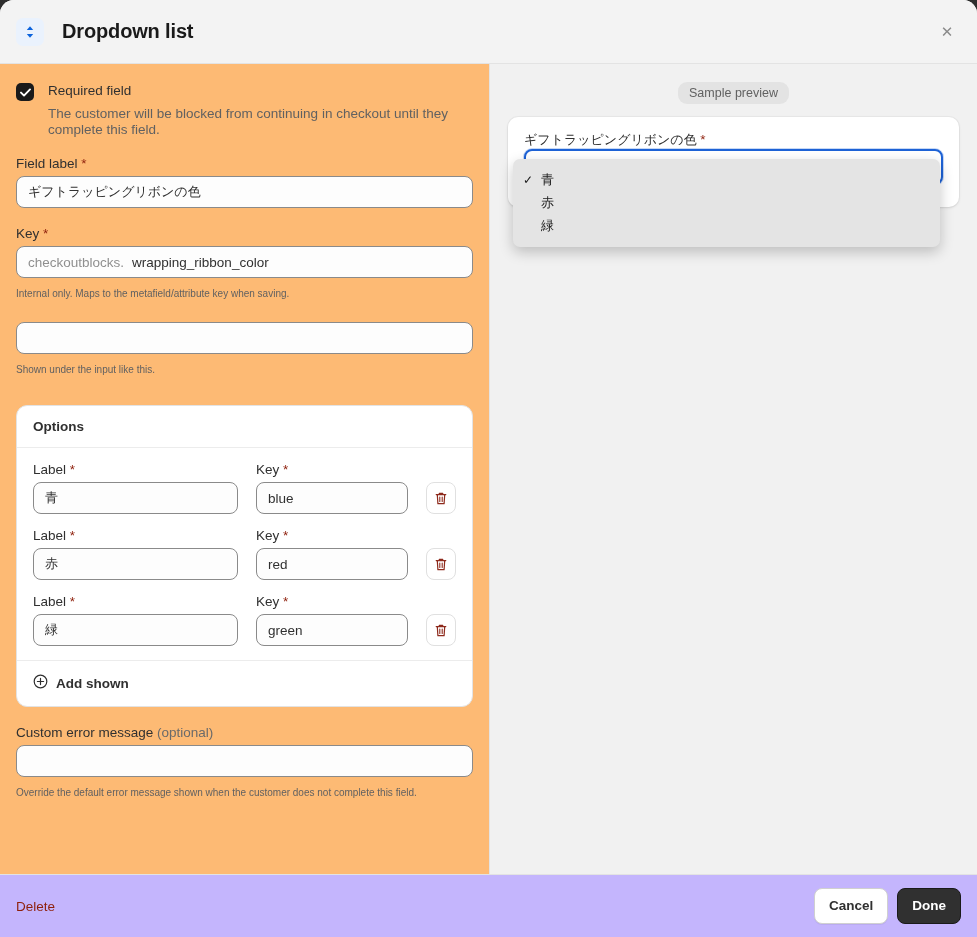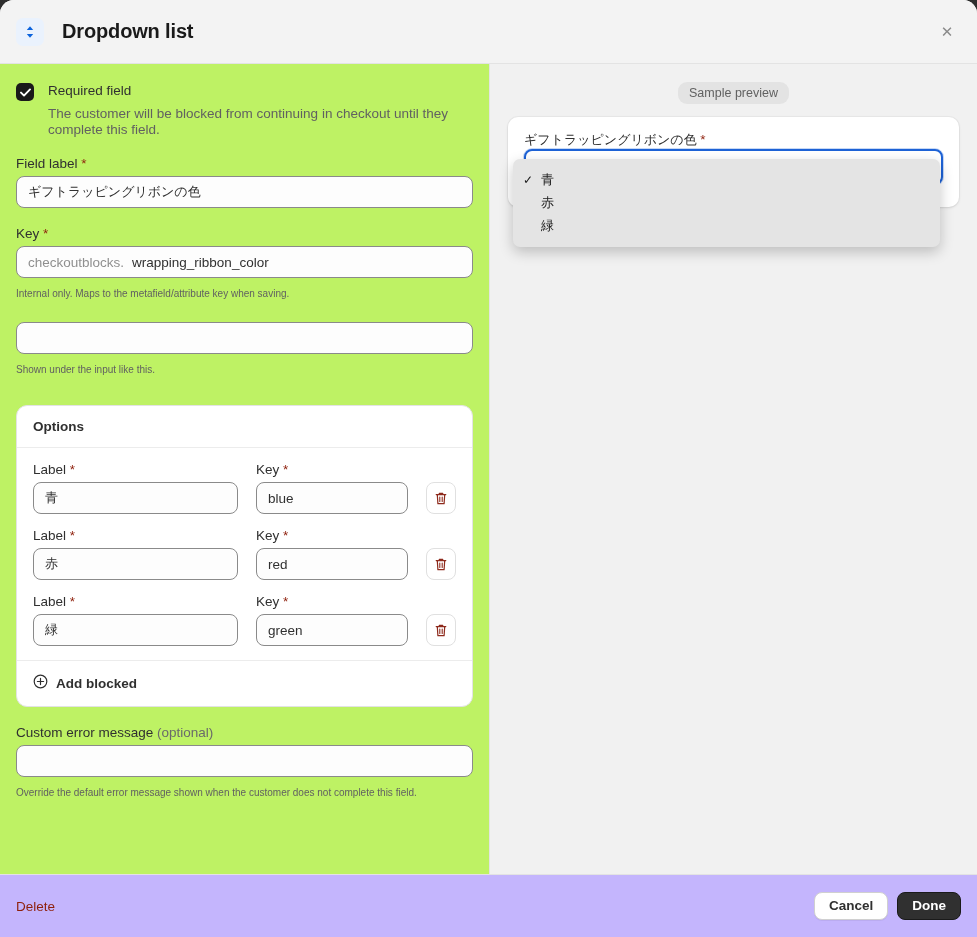--- a/index.html
+++ b/index.html
@@ -68,21 +68,21 @@
   
   .modal-body {
     flex: 1 1 auto;
     display: flex;
     min-height: 0;
     border-bottom: 1px solid #e3e3e3;
   }
   .pane-left {
     width: 490px;
     flex: 0 0 490px;
-    background: #bef264;
+    background: #fdba74;
     border-right: 1px solid #e3e3e3;
     padding: 18px 16px 20px 16px;
     overflow: hidden;
   }
   .pane-right {
     flex: 1 1 auto;
     background: #f1f1f1;
     padding: 18px 18px 0 18px;
     position: relative;
   }
@@ -288,21 +288,21 @@
     background: transparent;
     border: none;
     padding: 0;
     font-size: 13.5px;
     color: #8e1f0b;
     cursor: pointer;
     font-family: "Liberation Sans", sans-serif;
   }
   .footer-right { display: flex; gap: 9px; align-items: center; }
   .btn {
-    height: 28px;
+    height: 36px;
     border-radius: 8px;
     font-size: 13.5px;
     font-weight: 700;
     padding: 0 14px;
     cursor: pointer;
     font-family: "Liberation Sans", sans-serif;
     line-height: 1;
   }
   .btn-cancel {
     background: #ffffff;
@@ -433,21 +433,21 @@
 
         </div>
         <div class="options-foot">
           <button class="add-option">
             <span>
               <svg width="15" height="15" viewBox="0 0 15 15" fill="none">
                 <circle cx="7.5" cy="7.5" r="6.3" stroke="#303030" stroke-width="1.2"></circle>
                 <path d="M7.5 4.4v6.2M4.4 7.5h6.2" stroke="#303030" stroke-width="1.2" stroke-linecap="round"></path>
               </svg>
             </span>
-            <span>Add blocked</span>
+            <span>Add shown</span>
           </button>
         </div>
       </div>
 
       <div class="field">
         <span class="field-label"><span>Custom error message</span> <span class="optional">(optional)</span></span>
         <div class="input"></div>
         <div class="hint">Override the default error message shown when the customer does not complete this field.</div>
       </div>
 

